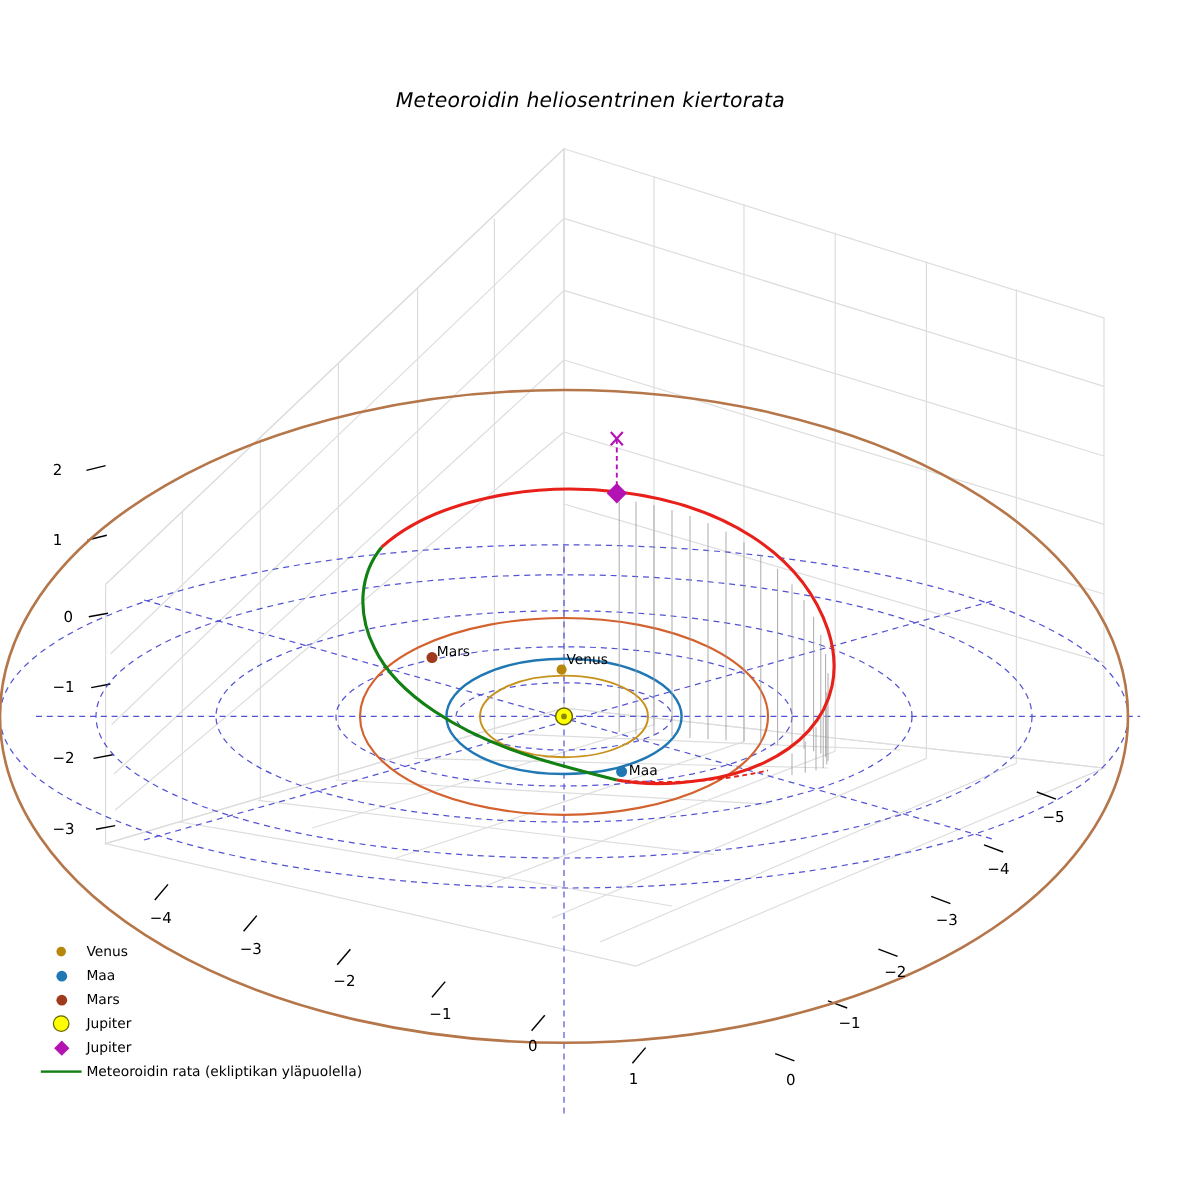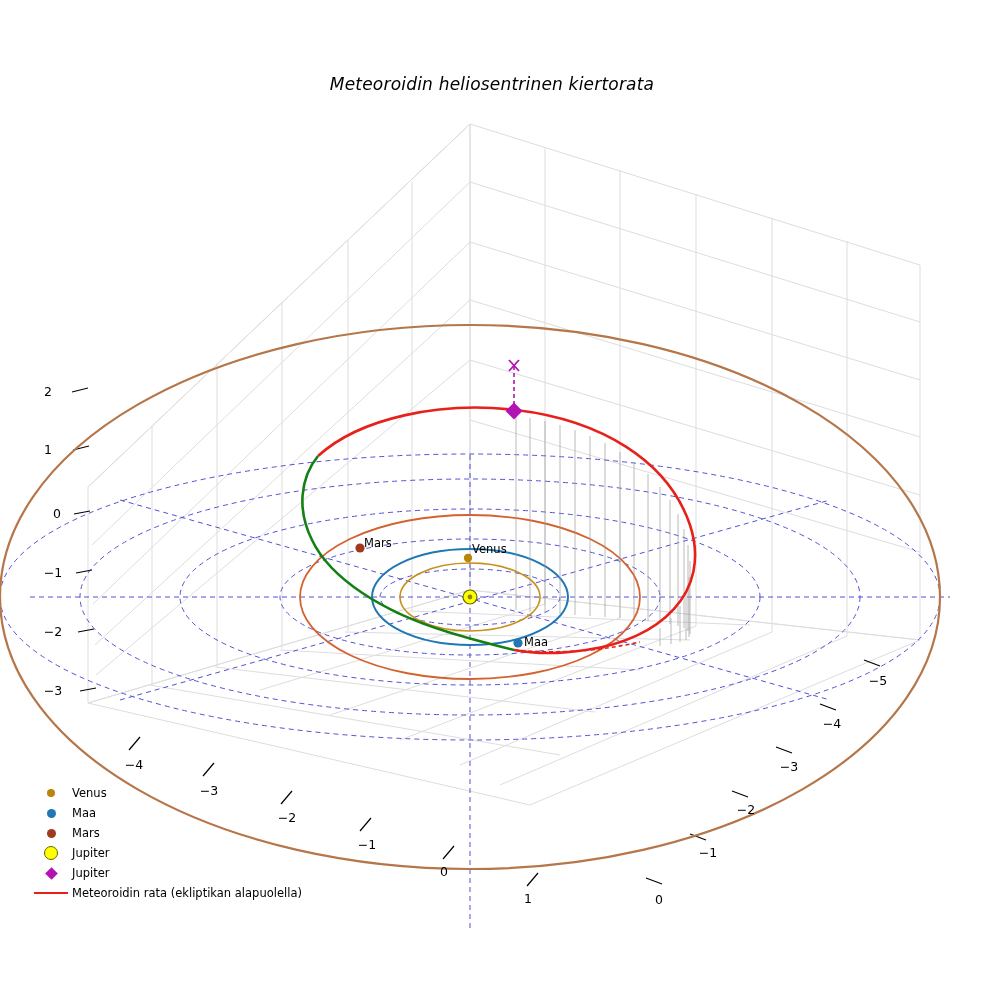--- a/index.html
+++ b/index.html
@@ -309,23 +309,23 @@
       <span class="legend-label">Jupiter</span>
     </div>
 
     <div class="legend-row">
       <span class="legend-key">
         <span class="diamond" style="background:#b413b4;"></span>
       </span>
       <span class="legend-label">Jupiter</span>
     </div>
 
-
-    <div class="legend-row">
-      <span class="legend-key">
-        <span class="line-key" style="border-top-color:#e8201a;"></span>
-      </span>
-      <span class="legend-label">Meteoroidin rata (ekliptikan alapuolella)</span>
-    </div>
+    <div class="legend-row">
+      <span class="legend-key">
+        <span class="line-key" style="border-top-color:#128012;"></span>
+      </span>
+      <span class="legend-label">Meteoroidin rata (ekliptikan yläpuolella)</span>
+    </div>
+
 
   </div>
 
 </div>
 
 </body></html>

